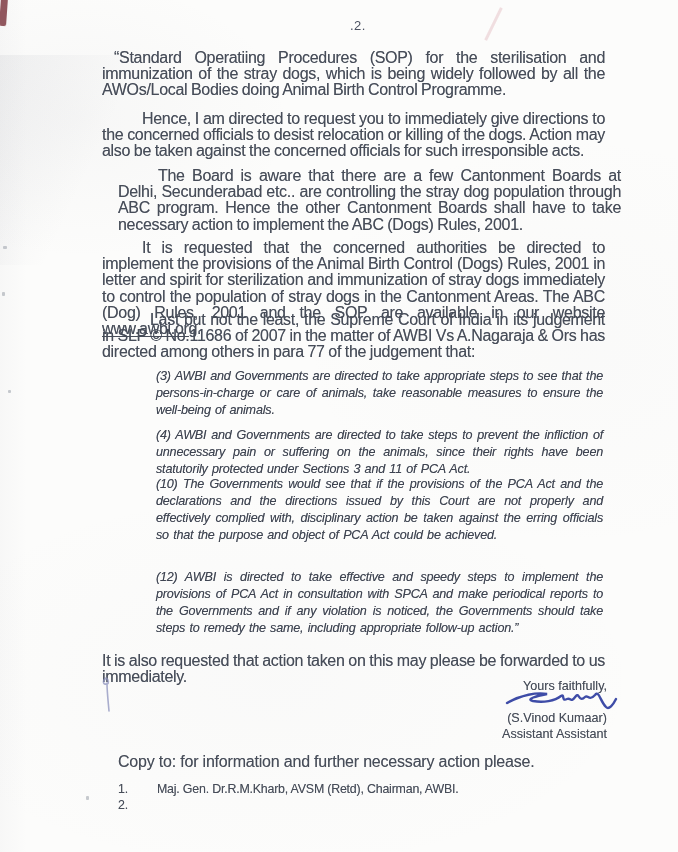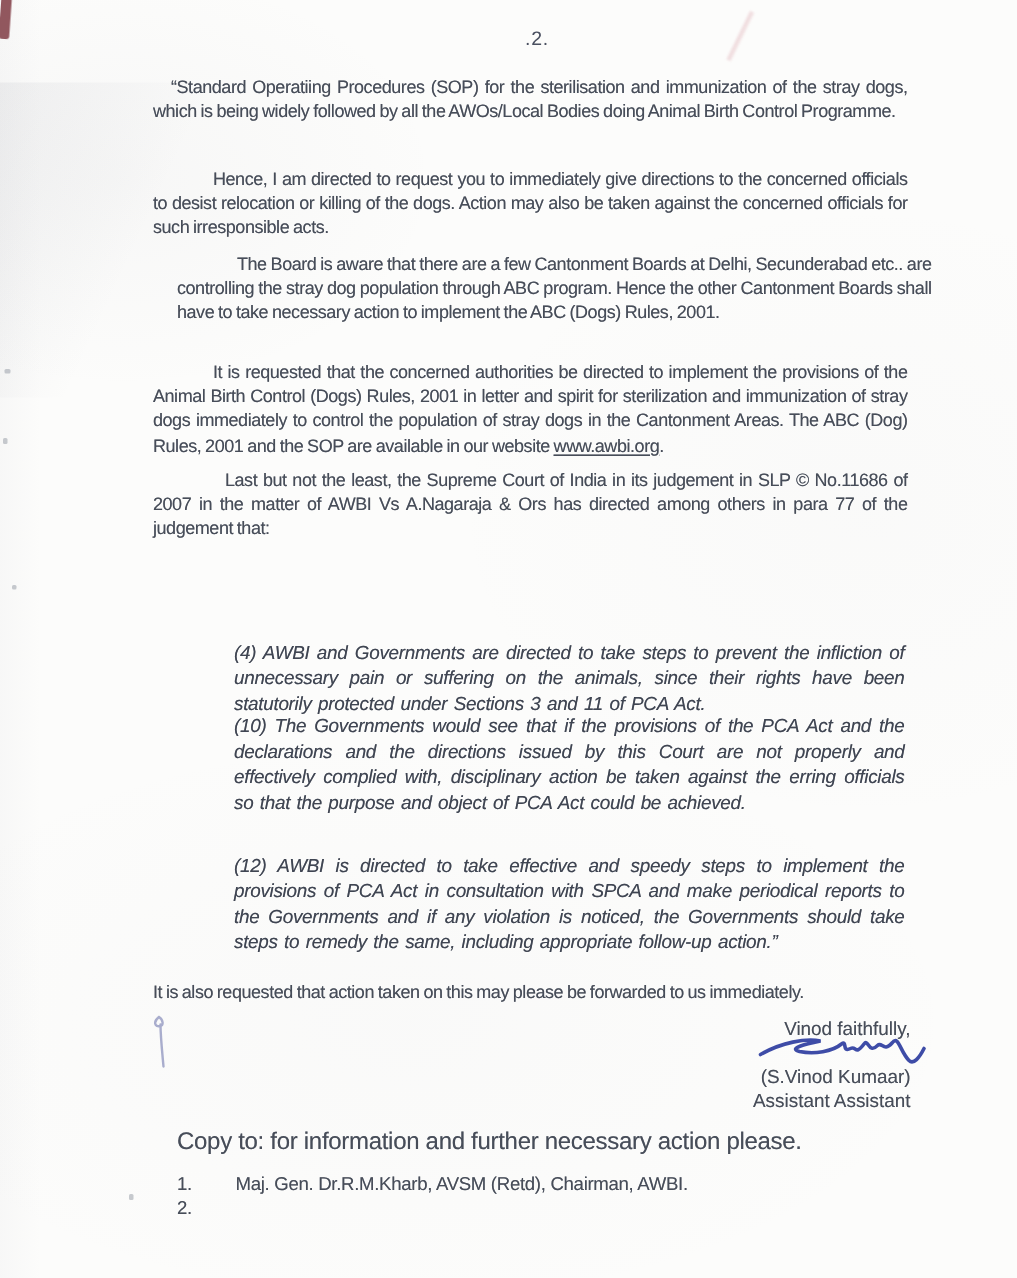--- a/index.html
+++ b/index.html
@@ -19,21 +19,21 @@
       #fcfcfb;
     font-family:"Liberation Sans", sans-serif;
     color:#454b57;
   }
   .pagenum{
     position:absolute; top:18px; left:350px;
     font-size:13px; color:#4a5060; letter-spacing:0.5px;
   }
   .para{
     position:absolute; left:102px; width:503px;
-    font-size:12px; line-height:16.2px;
+    font-size:16px; line-height:16.2px;
     text-align:justify;
     letter-spacing:-0.3px; word-spacing:-0.5px;
     color:#474d59;
     text-shadow:0 0 0.4px rgba(70,77,90,0.55);
   }
   .ind12{text-indent:12px;}
   .ind40{text-indent:40px;}
   .ind48{text-indent:48px;}
   .quote{
     position:absolute; left:156px; width:447px;
@@ -102,34 +102,35 @@
   <div class="para ind12" style="top:50px;">“Standard Operatiing Procedures (SOP) for the sterilisation and immunization of the stray dogs, which is being widely followed by all the AWOs/Local Bodies doing Animal Birth Control Programme.</div>
 
   <div class="para ind40" style="top:111px;">Hence, I am directed to request you to immediately give directions to the concerned officials to desist relocation or killing of the dogs. Action may also be taken against the concerned officials for such irresponsible acts.</div>
 
   <div class="para ind40" style="top:168px;margin-left:16px;">The Board is aware that there are a few Cantonment Boards at Delhi, Secunderabad etc.. are controlling the stray dog population through ABC program. Hence the other Cantonment Boards shall have to take necessary action to implement the ABC (Dogs) Rules, 2001.</div>
 
   <div class="para ind40" style="top:240px;"><span>It is requested that the concerned authorities be directed to implement the provisions of the Animal Birth Control (Dogs) Rules, 2001 in letter and spirit for sterilization and immunization of stray dogs immediately to control the population of stray dogs in the Cantonment Areas. The ABC (Dog) Rules, 2001 and the SOP are available in our website </span><span class="weblink">www.awbi.org</span><span>.</span></div>
 
   <div class="para ind48" style="top:312px;">Last but not the least, the Supreme Court of India in its judgement in SLP © No.11686 of 2007 in the matter of AWBI Vs A.Nagaraja &amp; Ors has directed among others in para 77 of the judgement that:</div>
 
+  <div class="quote" style="top:368px;">(3) AWBI and Governments are directed to take appropriate steps to see that the persons-in-charge or care of animals, take reasonable measures to ensure the well-being of animals.</div>
 
   <div class="quote" style="top:427px;">(4) AWBI and Governments are directed to take steps to prevent the infliction of unnecessary pain or suffering on the animals, since their rights have been statutorily protected under Sections 3 and 11 of PCA Act.</div>
 
   <div class="quote" style="top:476px;">(10) The Governments would see that if the provisions of the PCA Act and the declarations and the directions issued by this Court are not properly and effectively complied with, disciplinary action be taken against the erring officials so that the purpose and object of PCA Act could be achieved.</div>
 
   <div class="quote" style="top:569px;">(12) AWBI is directed to take effective and speedy steps to implement the provisions of PCA Act in consultation with SPCA and make periodical reports to the Governments and if any violation is noticed, the Governments should take steps to remedy the same, including appropriate follow-up action.”</div>
 
   <div class="para" style="top:653px;">It is also requested that action taken on this may please be forwarded to us immediately.</div>
 
   <svg class="penmark-svg" width="24" height="44" viewBox="0 0 24 44">
     <path d="M10 4 C 6 7, 7 11, 11 10 C 13 9.5, 13 6, 10 4 M11 9 C 11 17, 12 26, 13 37" fill="none" stroke="#8d93bd" stroke-width="1.6" opacity="0.75" stroke-linecap="round"></path>
   </svg>
 
-  <div class="sig-line" style="top:679px;">Vinod faithfully,</div>
+  <div class="sig-line" style="top:679px;">Yours faithfully,</div>
 
   <svg class="sig-svg" width="118" height="32" viewBox="0 0 118 32">
     <path d="M4 18 C 18 10, 34 7, 44 9 C 34 11, 22 14, 30 16 C 40 18, 52 16, 58 11
              C 62 8, 58 17, 64 14 C 68 12, 67 19, 73 11 C 76 7, 76 18, 82 12
              C 85 9, 86 17, 92 10 C 96 5, 97 16, 103 22 C 106 25, 110 20, 113 14" fill="none" stroke="#2e3da0" stroke-width="2.4" stroke-linecap="round" opacity="0.92"></path>
   </svg>
 
   <div class="sig-line" style="top:711px;">(S.Vinod Kumaar)</div>
   <div class="sig-line" style="top:727px;">Assistant Assistant</div>
 

